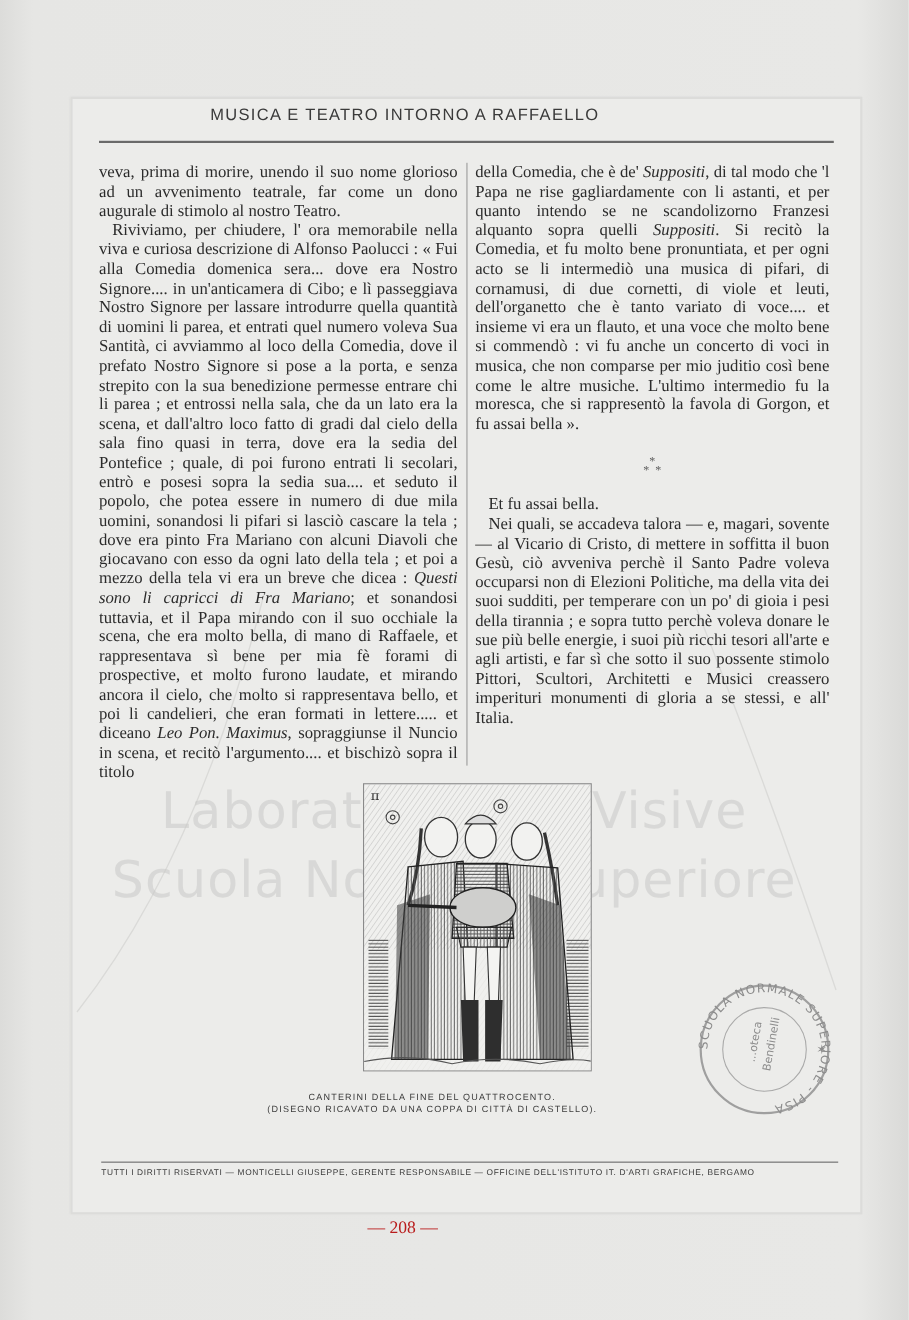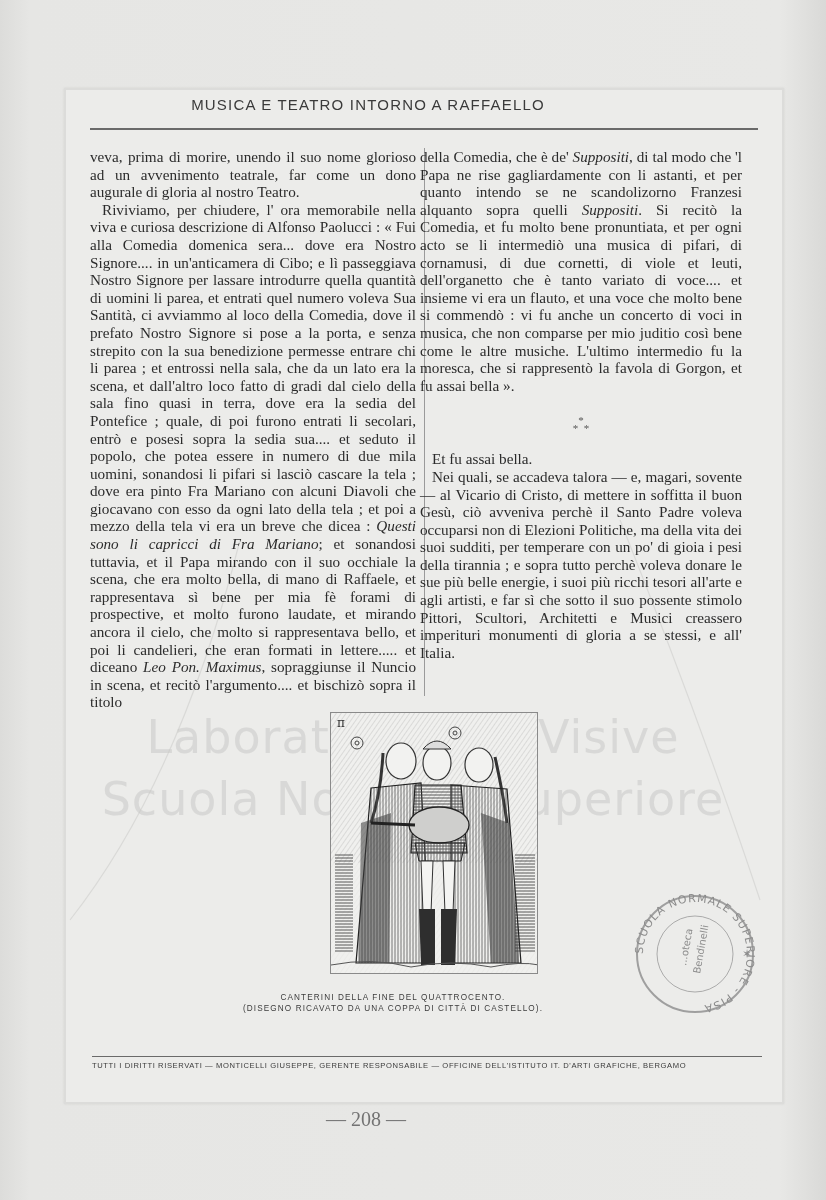--- a/index.html
+++ b/index.html
@@ -29,21 +29,21 @@
     position: absolute; left: 90px; top: 128px; width: 668px; height: 2px;
     background: #6a6a6a;
   }
   .column {
     position: absolute; top: 148px;
     font-family: "Liberation Serif", "DejaVu Serif", serif;
     font-size: 15.2px; line-height: 17.6px; color: #2b2b2b;
     text-align: justify;
   }
   .col-left { left: 90px; width: 326px; }
-  .col-right { left: 420px; width: 322px; }
+  .col-right { left: 432px; width: 322px; }
   .column p { text-indent: 0; }
   .column .indent { text-indent: 12px; }
   .column em { font-style: italic; }
   .divider {
     position: absolute; left: 424px; top: 148px; width: 1px; height: 548px;
     background: #9a9a9a;
   }
   .asterism {
     text-align: center; font-size: 11px; line-height: 8px; color: #555;
     margin: 22px 0 18px 0;
@@ -80,21 +80,21 @@
   }
   .imprint {
     position: absolute; left: 92px; top: 1061px; width: 670px;
     font-family: "Liberation Sans", "DejaVu Sans", sans-serif;
     font-size: 7.6px; letter-spacing: 0.6px; color: #3a3a3a;
     white-space: nowrap; text-align: justify;
   }
   .page-number {
     position: absolute; left: 0; top: 1108px; width: 732px; text-align: center;
     font-family: "Liberation Serif", "DejaVu Serif", serif;
-    font-size: 20px; color: #737373;
+    font-size: 16px; color: #b91c1c;
   }
   .faint-arc {
     position: absolute; pointer-events: none;
   }
 </style>
 </head>
 <body>
 
 <div class="scan-shadow"></div>
 <div class="page-frame"></div>
@@ -104,21 +104,21 @@
   <path d="M700 380 Q 640 200 560 0" stroke="#dadad8" stroke-width="1.2" fill="none"></path>
 </svg>
 
 <div class="watermark wm1">Laboratorio Arti Visive</div>
 <div class="watermark wm2">Scuola Normale Superiore</div>
 
 <div class="running-head">MUSICA E TEATRO INTORNO A RAFFAELLO</div>
 <div class="head-rule"></div>
 
 <div class="column col-left" id="col-left">
-    <p><span>veva, prima di morire, unendo il suo nome glorioso ad un avvenimento teatrale, far come un dono augurale di gloria al nostro Teatro.</span></p>
+    <p><span>veva, prima di morire, unendo il suo nome glorioso ad un avvenimento teatrale, far come un dono augurale di stimolo al nostro Teatro.</span></p>
     <p class="indent"><span>Riviviamo, per chiudere, l' ora memorabile nella viva e curiosa descrizione di Alfonso Paolucci : « Fui alla Comedia domenica sera... dove era Nostro Signore.... in un'anticamera di Cibo; e lì passeggiava Nostro Signore per lassare introdurre quella quantità di uomini li parea, et entrati quel numero voleva Sua Santità, ci avviammo al loco della Comedia, dove il prefato Nostro Signore si pose a la porta, e senza strepito con la sua benedizione permesse entrare chi li parea ; et entrossi nella sala, che da un lato era la scena, et dall'altro loco fatto di gradi dal cielo della sala fino quasi in terra, dove era la sedia del Pontefice ; quale, di poi furono entrati li secolari, entrò e posesi sopra la sedia sua.... et seduto il popolo, che potea essere in numero di due mila uomini, sonandosi li pifari si lasciò cascare la tela ; dove era pinto Fra Mariano con alcuni Diavoli che giocavano con esso da ogni lato della tela ; et poi a mezzo della tela vi era un breve che dicea : </span><em>Questi sono li capricci di Fra Mariano</em><span>; et sonandosi tuttavia, et il Papa mirando con il suo occhiale la scena, che era molto bella, di mano di Raffaele, et rappresentava sì bene per mia fè forami di prospective, et molto furono laudate, et mirando ancora il cielo, che molto si rappresentava bello, et poi li candelieri, che eran formati in lettere..... et diceano </span><em>Leo Pon. Maximus</em><span>, sopraggiunse il Nuncio in scena, et recitò l'argumento.... et bischizò sopra il titolo</span></p>
   </div>
 <div class="divider"></div>
 <div class="column col-right" id="col-right">
   <div id="right-main">
       <p><span>della Comedia, che è de' </span><em>Suppositi</em><span>, di tal modo che 'l Papa ne rise gagliardamente con li astanti, et per quanto intendo se ne scandolizorno Franzesi alquanto sopra quelli </span><em>Suppositi</em><span>. Si recitò la Comedia, et fu molto bene pronuntiata, et per ogni acto se li intermediò una musica di pifari, di cornamusi, di due cornetti, di viole et leuti, dell'organetto che è tanto variato di voce.... et insieme vi era un flauto, et una voce che molto bene si commendò : vi fu anche un concerto di voci in musica, che non comparse per mio juditio così bene come le altre musiche. L'ultimo intermedio fu la moresca, che si rappresentò la favola di Gorgon, et fu assai bella ».</span></p>
     </div>
   <div class="asterism">
     <div>*</div>
       <div>*&nbsp;&nbsp;*</div>

